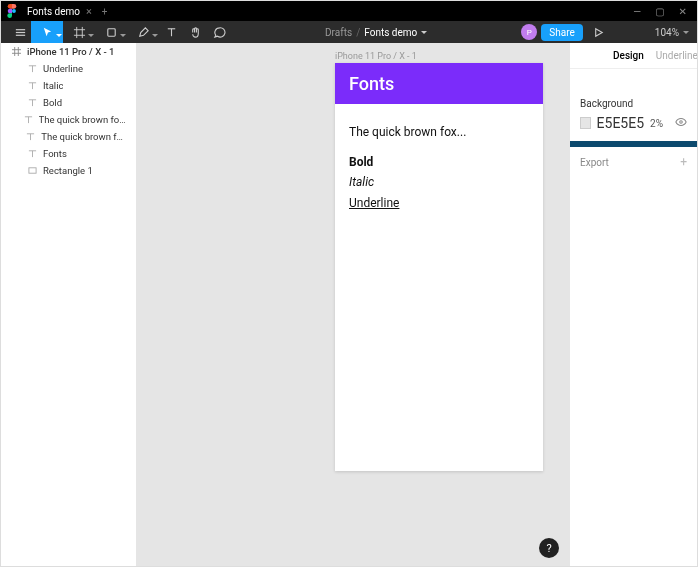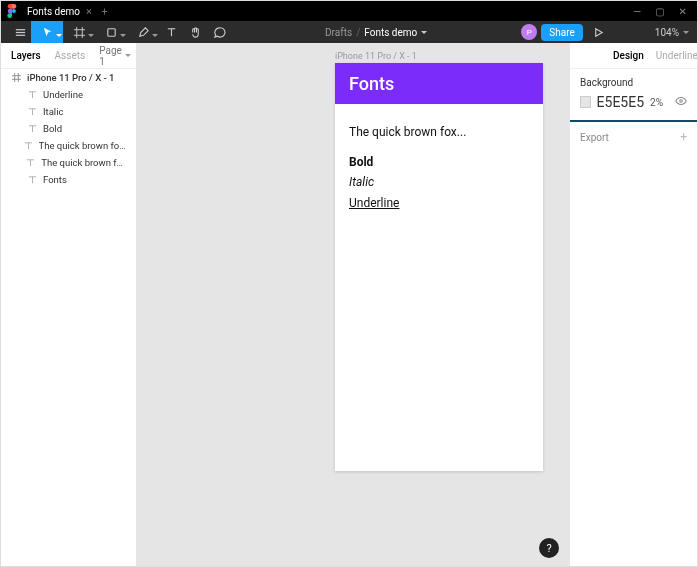--- a/index.html
+++ b/index.html
@@ -57,21 +57,21 @@
   .artboard .content { padding:20px 14px 260px 14px; color:#111; font-size:12px; line-height:1.35; }
   .artboard .content p { margin-bottom:14px; }
   .artboard .content .bold { font-weight:700; margin-bottom:4px;}
   .artboard .content .italic { font-style:italic; margin-bottom:4px;}
   .artboard .content .under { text-decoration:underline; }
 
   .right-panel { width:128px; background:#fff; border-left:1px solid #e5e5e5; font-size:10px; color:#333;}
   .rp-tabs { display:flex; align-items:center; height:26px; border-bottom:1px solid #eee; padding:0 10px; gap:12px;}
   .rp-tabs .active{color:#000; font-weight:500;margin-left:33px;}
   .rp-tabs .inactive{color:#aaa;}
-  .rp-section { padding:8px 10px 10px 10px; border-bottom:2px solid #0c4a6e;}
+  .rp-section { padding:8px 10px 10px 10px; border-bottom:6px solid #0c4a6e;margin-top:21px;}
   .rp-section .label { color:#333; font-size:10px; margin-bottom:6px;}
   .rp-bg-row { display:flex; align-items:center; gap:6px; }
   .rp-bg-row .swatch { width:12px; height:12px; background:#e5e5e5; border:1px solid #ccc;}
   .rp-bg-row .hex { font-size:14px; color:#333;}
   .rp-bg-row .pct { margin-left:auto; font-size:10px; color:#555;}
   .rp-bg-row .eye { margin-left:6px; color:#888;}
   .rp-export { display:flex; align-items:center; padding:8px 10px; color:#888;}
   .rp-export .plus { margin-left:auto; color:#bbb; font-size:12px;}
 
   .help-btn { position:absolute; right:10px; bottom:10px; width:20px; height:20px; border-radius:50%; background:#222; color:#fff; display:flex; align-items:center; justify-content:center; font-size:11px;}
@@ -172,28 +172,20 @@
     <div class="zoom">
       <span>104%</span>
       <span class="chevd"></span>
     </div>
   </div>
 </div>
 
 <div class="main">
 
   <div class="left-panel">
-    <div class="lp-tabs">
-      <span class="active">Layers</span>
-      <span class="inactive">Assets</span>
-      <span class="page">
-        <span>Page 1</span>
-        <span class="chevd"></span>
-      </span>
-    </div>
     <div class="layer-row frame">
       <span class="licon">
           <svg viewBox="0 0 10 10" stroke="#888" stroke-width="1" fill="none">
             <line x1="3" y1="0" x2="3" y2="10"></line>
             <line x1="7" y1="0" x2="7" y2="10"></line>
             <line x1="0" y1="3" x2="10" y2="3"></line>
             <line x1="0" y1="7" x2="10" y2="7"></line>
           </svg>
         </span>
       <span class="ltext">iPhone 11 Pro / X - 1</span>
@@ -250,20 +242,29 @@
       </div>
     <div class="layer-row">
         <span class="indent"></span>
         <span class="licon">
           <svg viewBox="0 0 10 10" stroke="#aaa" stroke-width="1">
             <line x1="1" y1="2" x2="9" y2="2"></line>
             <line x1="5" y1="2" x2="5" y2="9"></line>
           </svg>
         </span>
         <span class="ltext">Fonts</span>
+      </div>
+    <div class="layer-row">
+        <span class="indent"></span>
+        <span class="licon">
+          <svg viewBox="0 0 10 10" stroke="#aaa" stroke-width="1" fill="none">
+            <rect x="1" y="2" width="8" height="6"></rect>
+          </svg>
+        </span>
+        <span class="ltext">Rectangle 1</span>
       </div>
   </div>
 
   <div class="canvas">
     <div class="frame-label">iPhone 11 Pro / X - 1</div>
     <div class="artboard">
       <div class="header">Fonts</div>
       <div class="content">
         <p>The quick brown fox...</p>
         <div class="bold">Bold</div>

